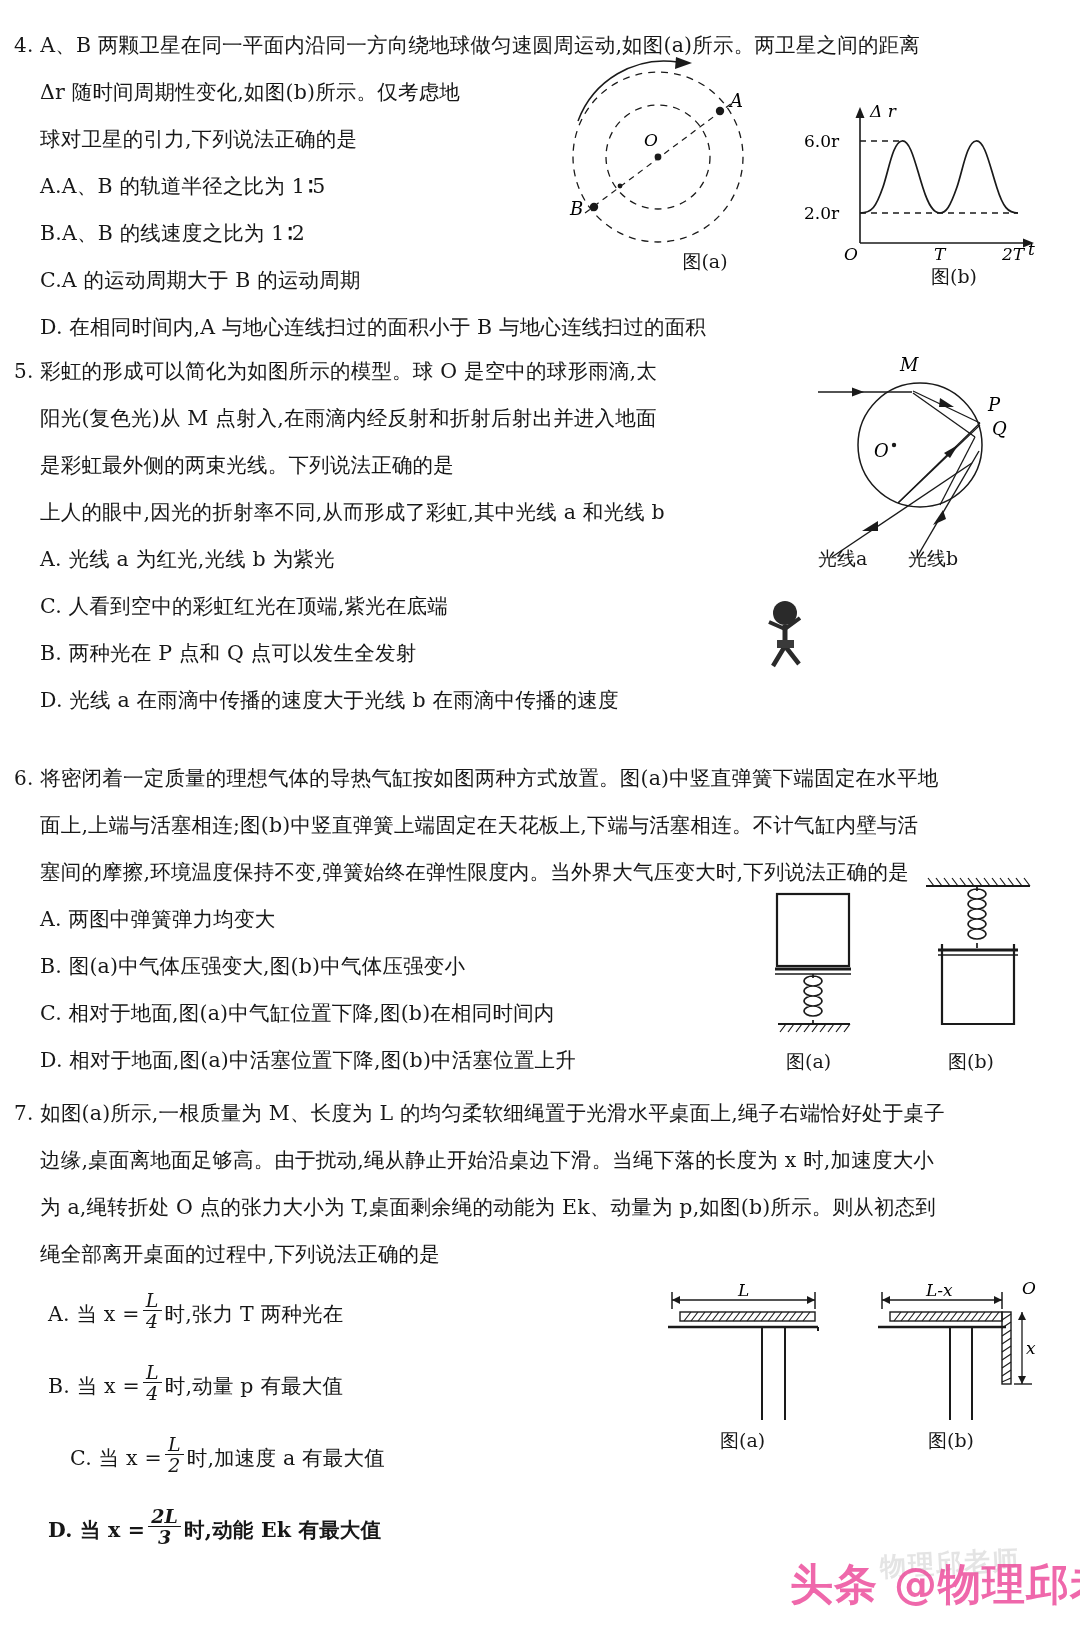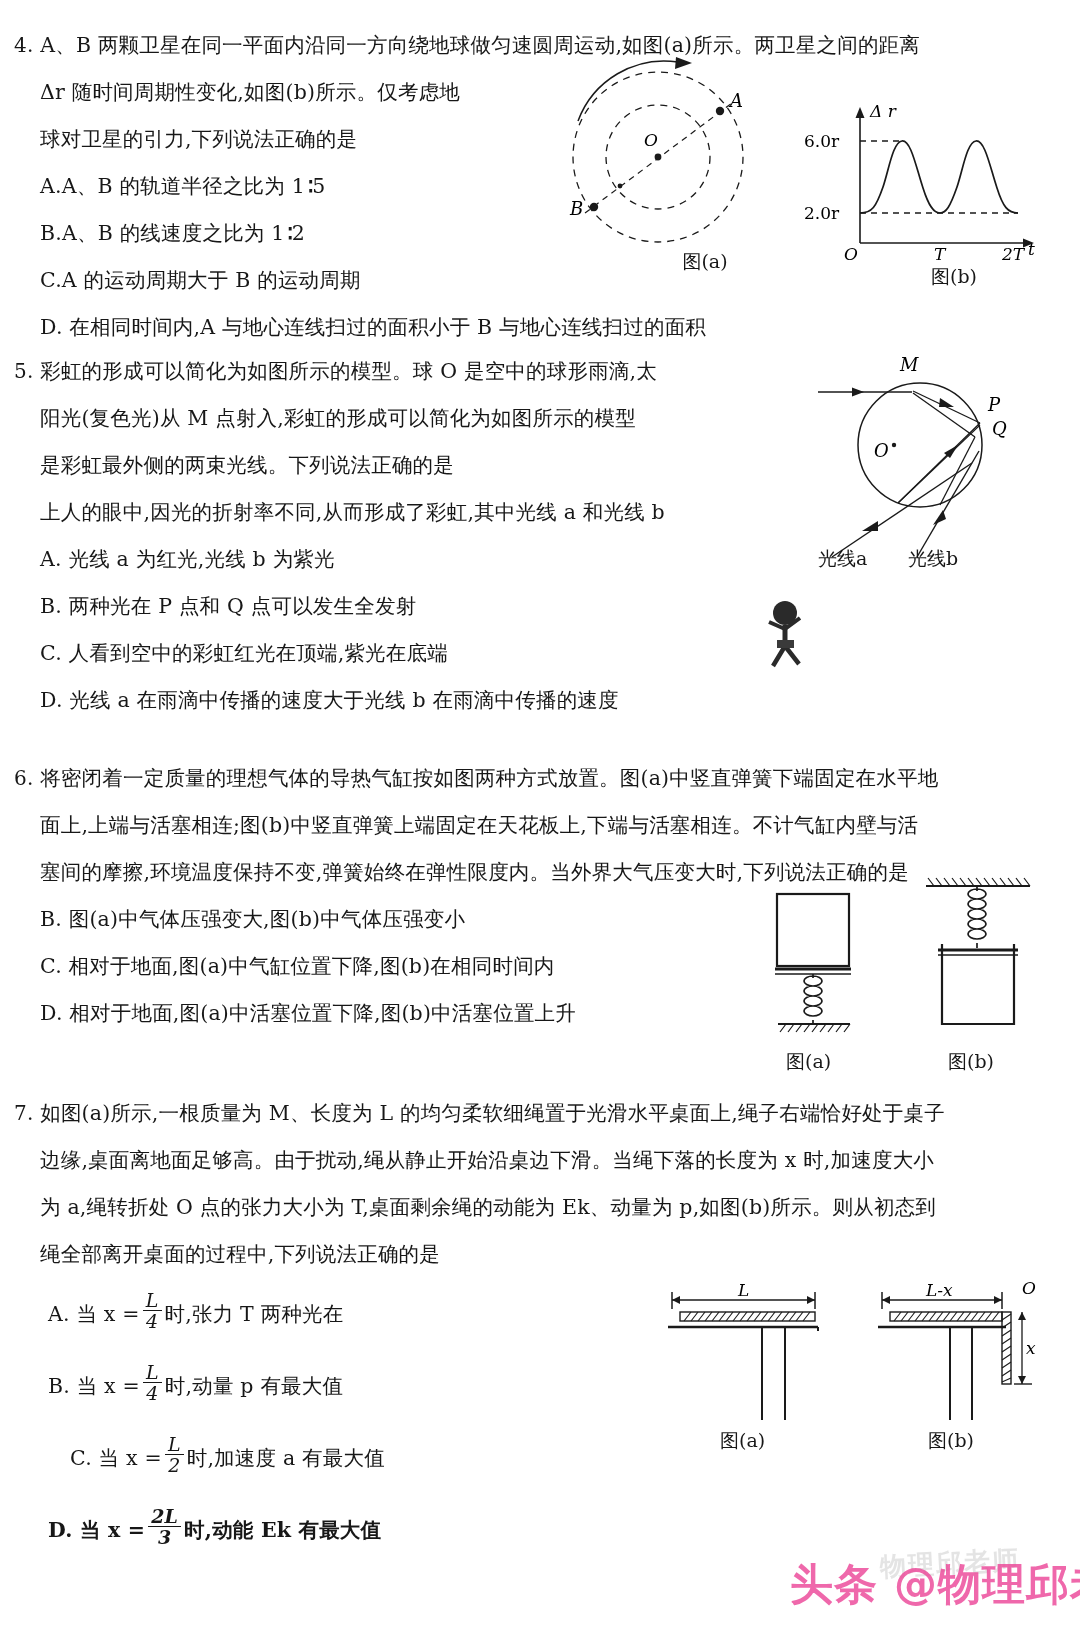--- a/index.html
+++ b/index.html
@@ -156,26 +156,26 @@
       <text x="212" y="165" font-size="17" font-style="italic" font-family="DejaVu Serif, serif">2T</text>
     </svg>
     <div class="figcap" style="margin-top:4px; padding-left:78px;">图(b)</div>
   </div>
 
   <div class="qblock" style="left:14px; top:348px; width:800px;">
     <div class="line">
       <span class="qnum">5.</span>
       <span>彩虹的形成可以简化为如图所示的模型。球 O 是空中的球形雨滴,太</span>
     </div>
-    <div class="line indent">阳光(复色光)从 M 点射入,彩虹的形成可以简化为如图所示的模型</div>
+    <div class="line indent">阳光(复色光)从 M 点射入,在雨滴内经反射和折射后射出并进入地面</div>
     <div class="line indent">是彩虹最外侧的两束光线。下列说法正确的是</div>
     <div class="line indent">上人的眼中,因光的折射率不同,从而形成了彩虹,其中光线 a 和光线 b</div>
     <div class="line opt">A. 光线 a 为红光,光线 b 为紫光</div>
+    <div class="line opt">C. 人看到空中的彩虹红光在顶端,紫光在底端</div>
     <div class="line opt">B. 两种光在 P 点和 Q 点可以发生全发射</div>
-    <div class="line opt">C. 人看到空中的彩虹红光在顶端,紫光在底端</div>
     <div class="line opt">D. 光线 a 在雨滴中传播的速度大于光线 b 在雨滴中传播的速度</div>
   </div>
 
   <div class="fig" style="left:812px; top:345px; width:240px;">
     <svg width="240" height="215" viewBox="0 0 240 215">
 
       <circle class="stroke" cx="108" cy="100" r="62" stroke-width="1.5"></circle>
 
       <line class="stroke" x1="6" y1="47" x2="100" y2="47" stroke-width="1.4"></line>
       <path d="M 40 42.5 L 52 47 L 40 51.5 Z" fill="#1a1a1a"></path>
@@ -221,20 +221,21 @@
     </svg>
   </div>
 
   <div class="qblock" style="left:14px; top:755px; width:1060px;">
     <div class="line">
       <span class="qnum">6.</span>
       <span>将密闭着一定质量的理想气体的导热气缸按如图两种方式放置。图(a)中竖直弹簧下端固定在水平地</span>
     </div>
     <div class="line indent">面上,上端与活塞相连;图(b)中竖直弹簧上端固定在天花板上,下端与活塞相连。不计气缸内壁与活</div>
     <div class="line indent">塞间的摩擦,环境温度保持不变,弹簧始终在弹性限度内。当外界大气压变大时,下列说法正确的是</div>
+    <div class="line opt">A. 两图中弹簧弹力均变大</div>
     <div class="line opt">B. 图(a)中气体压强变大,图(b)中气体压强变小</div>
     <div class="line opt">C. 相对于地面,图(a)中气缸位置下降,图(b)在相同时间内</div>
     <div class="line opt">D. 相对于地面,图(a)中活塞位置下降,图(b)中活塞位置上升</div>
   </div>
 
   <div class="fig" style="left:730px; top:872px; width:330px;">
     <svg width="330" height="175" viewBox="0 0 330 175">
 
       <rect class="stroke" x="47" y="22" width="72" height="72" stroke-width="2.2"></rect>
 

